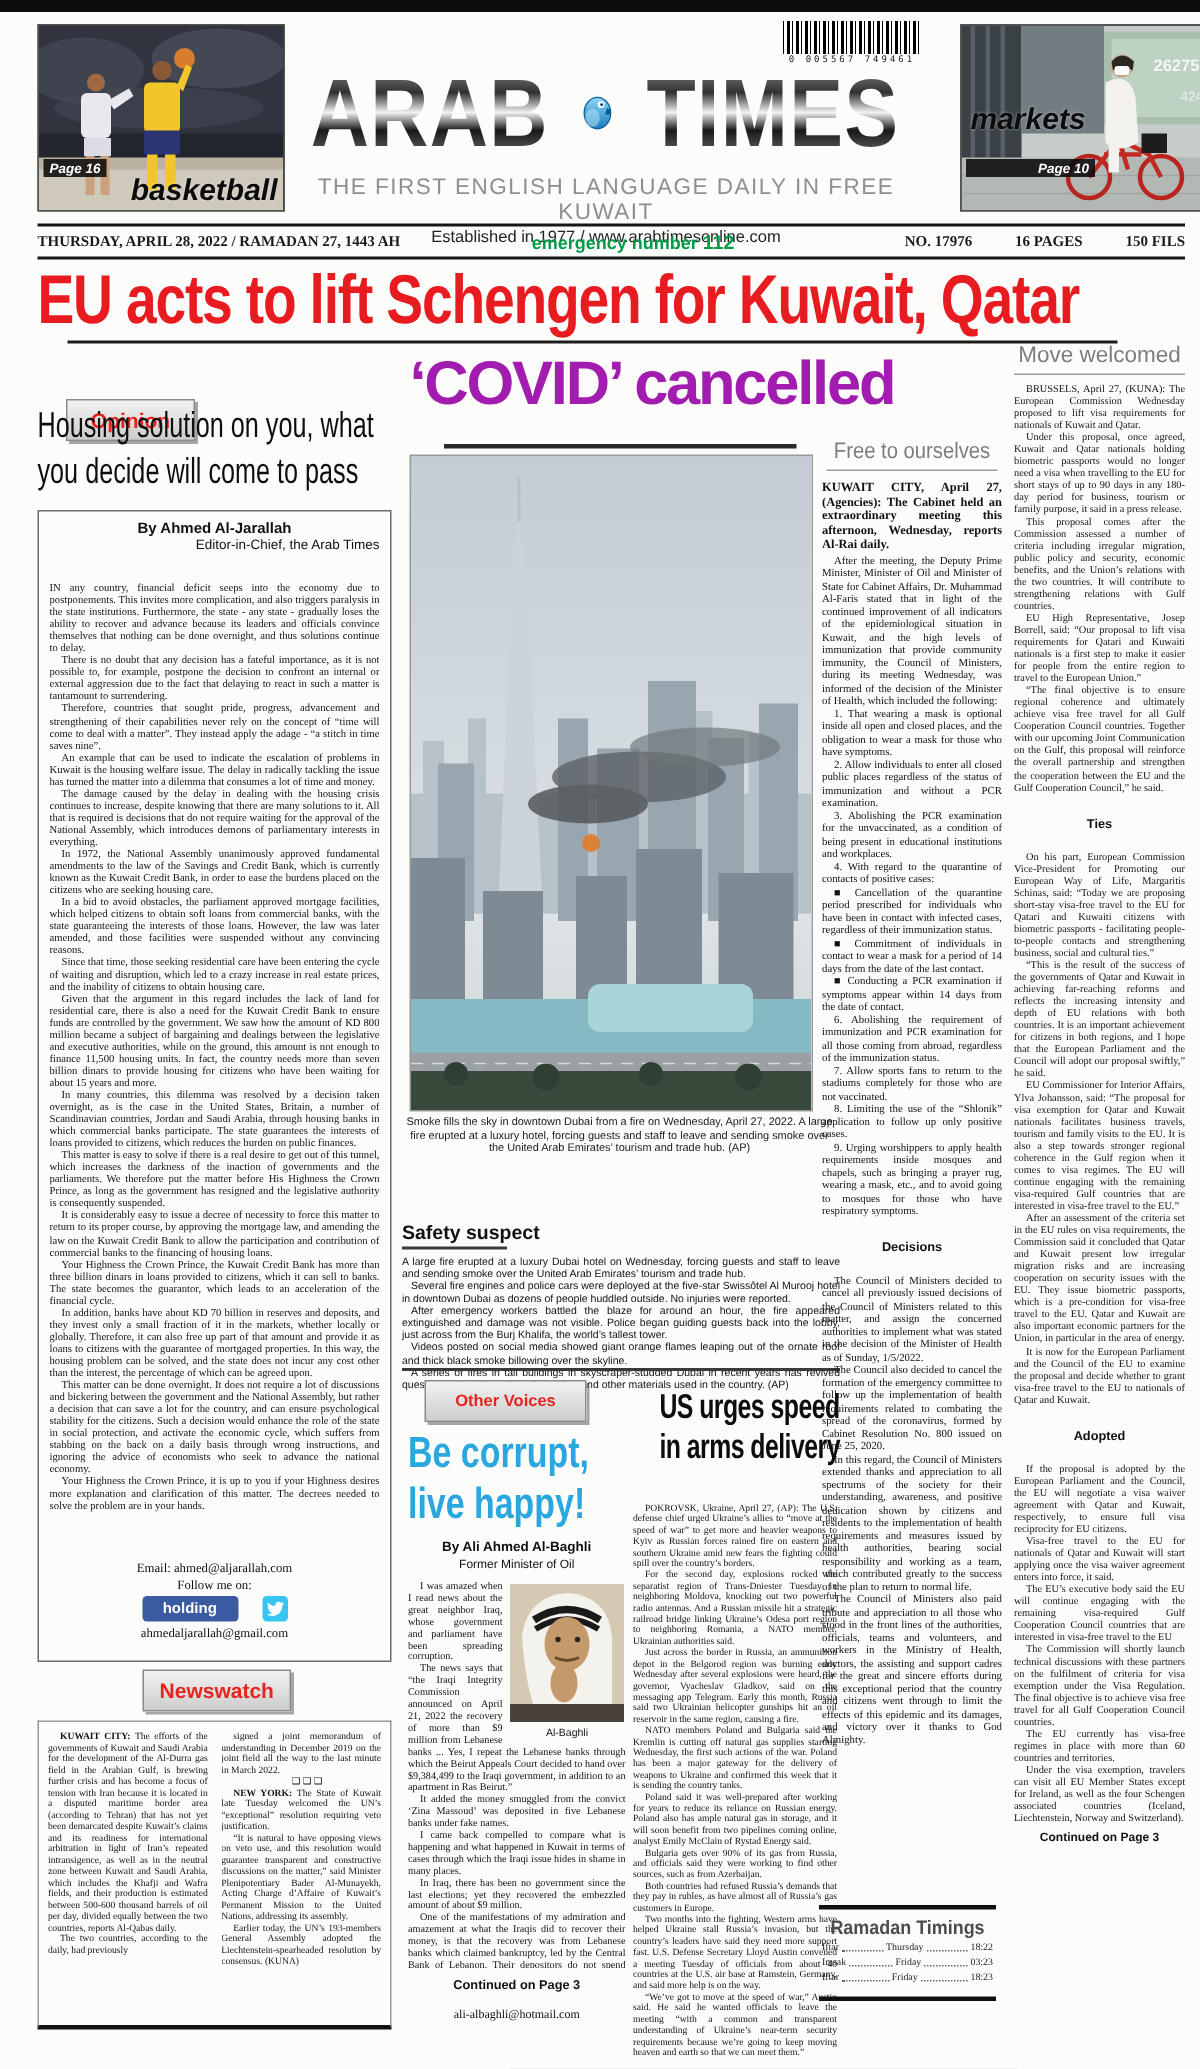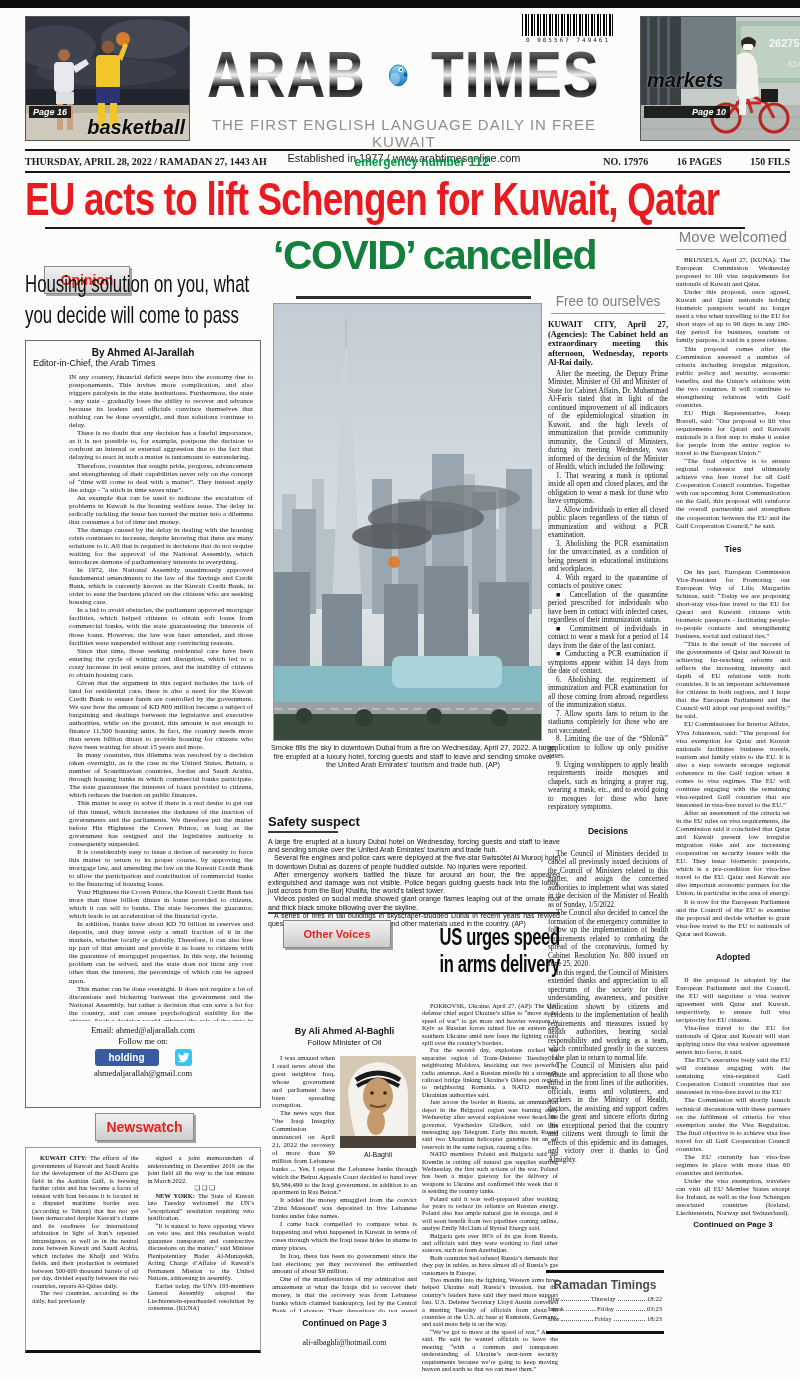--- a/index.html
+++ b/index.html
@@ -46,32 +46,32 @@
   
   .label-box{background:linear-gradient(180deg,#f2f2f2,#cdcdcd);border:1px solid #8a8a8a;
              box-shadow:2px 2px 0 rgba(60,60,60,.45);display:flex;align-items:center;justify-content:center;
              font:bold 14px "Liberation Sans",sans-serif;color:#e5251d;}
 
   
   .op-title{font:24px "Liberation Sans",sans-serif;color:#0e0e0e;line-height:31px;}
   .op-title div{white-space:nowrap;transform:scaleX(.70);transform-origin:0 0;}
   .op-box{left:25px;top:340px;width:236px;height:768px;border:1.5px solid #6b6b6b;padding:6px 7px;box-sizing:border-box;background:#fcfcfa;}
   .op-by{font:bold 10px "Liberation Sans",sans-serif;text-align:center;}
-  .op-role{font:9px "Liberation Sans",sans-serif;text-align:left;margin-bottom:5px;}
-  .op-text{height:648px;overflow:hidden;font-size:7.1px;line-height:8.05px;margin-left:36px;}
+  .op-role{font:9px "Liberation Sans",sans-serif;text-align:right;margin-bottom:20px;}
+  .op-text{height:648px;overflow:hidden;font-size:7.1px;line-height:8.05px;}
   .op-text p,.col-text p{margin:0;text-align:justify;text-indent:8px;}
   .op-text p:first-child{text-indent:0;}
   .op-foot{text-align:center;font-size:8.5px;margin-top:4px;line-height:11px;}
   .social-row{display:flex;justify-content:center;align-items:center;gap:16px;margin:2px 0;}
   .fb{width:64px;height:17px;background:#3a5ba0;border-radius:3px;color:#fff;
       font:bold 10px "Liberation Sans",sans-serif;display:flex;align-items:center;justify-content:center;}
   .tw{width:17px;height:17px;background:#39c5f3;border-radius:3px;display:flex;align-items:center;justify-content:center;}
 
   
-  .covid-headline{left:273px;top:232px;font:bold 41px "Liberation Sans",sans-serif;color:#15803d;
+  .covid-headline{left:273px;top:232px;font:bold 41px "Liberation Sans",sans-serif;color:#a21caf;
                   letter-spacing:-1.5px;white-space:nowrap;}
   .covid-rule{left:296px;top:296px;width:235px;height:3px;background:#2a2a2a;}
   .photo-frame{border:1px solid #999;overflow:hidden;}
   .caption{left:268px;top:744px;width:290px;font:7.3px "Liberation Sans",sans-serif;line-height:8.6px;
            text-align:center;color:#1a1a1a;}
   .safety{left:268px;top:786px;width:292px;margin-top:28px;}
   .safety h3{margin:0;font:bold 13px "Liberation Sans",sans-serif;color:#111;}
   .safety .h-rule{width:70px;height:2px;background:#3a3a3a;margin:2px 0 5px;}
   .safety-text{font:7px "Liberation Sans",sans-serif;line-height:8.2px;}
   .safety-text p{margin:0;text-align:justify;text-indent:6px;}
@@ -349,22 +349,26 @@
         <p>After emergency workers battled the blaze for around an hour, the fire appeared extinguished and damage was not visible. Police began guiding guests back into the lobby, just across from the Burj Khalifa, the world’s tallest tower.</p>
         <p>Videos posted on social media showed giant orange flames leaping out of the ornate roof and thick black smoke billowing over the skyline.</p>
         <p>A series of fires in tall buildings in skyscraper-studded Dubai in recent years has revived questions about the safety of cladding and other materials used in the country. (AP)</p>
       </div>
   </div>
   <div class="abs center-divider"></div>
 
   <div class="abs label-box" style="left:283px;top:920px;width:106px;height:26px;font-size:11px;">
     <span>Other Voices</span>
   </div>
+  <div class="abs ov-title">
+    <div>Be corrupt,</div>
+    <div>live happy!</div>
+  </div>
   <div class="abs ov-by">By Ali Ahmed Al-Baghli</div>
-  <div class="abs ov-role">Follow Minister of Oil</div>
+  <div class="abs ov-role">Former Minister of Oil</div>
   <div class="abs ov-body">
     <div class="ov-float">
       <svg width="76" height="92" viewBox="0 0 76 92">
         <rect width="76" height="92" fill="#d6c9b4"></rect>
         <path d="M8 34 Q12 8 38 6 Q66 8 68 36 L68 92 L20 92 Q10 70 8 34 Z" fill="#f4f2ec"></path>
         <path d="M16 24 Q38 10 60 24" stroke="#1a1a1a" stroke-width="5" fill="none"></path>
         <path d="M17 30 Q38 17 59 30" stroke="#1a1a1a" stroke-width="4" fill="none"></path>
         <ellipse cx="38" cy="40" rx="15" ry="18" fill="#c49a6c"></ellipse>
         <circle cx="32" cy="37" r="1.8" fill="#2c2218"></circle>
           <circle cx="45" cy="37" r="1.8" fill="#2c2218"></circle>

